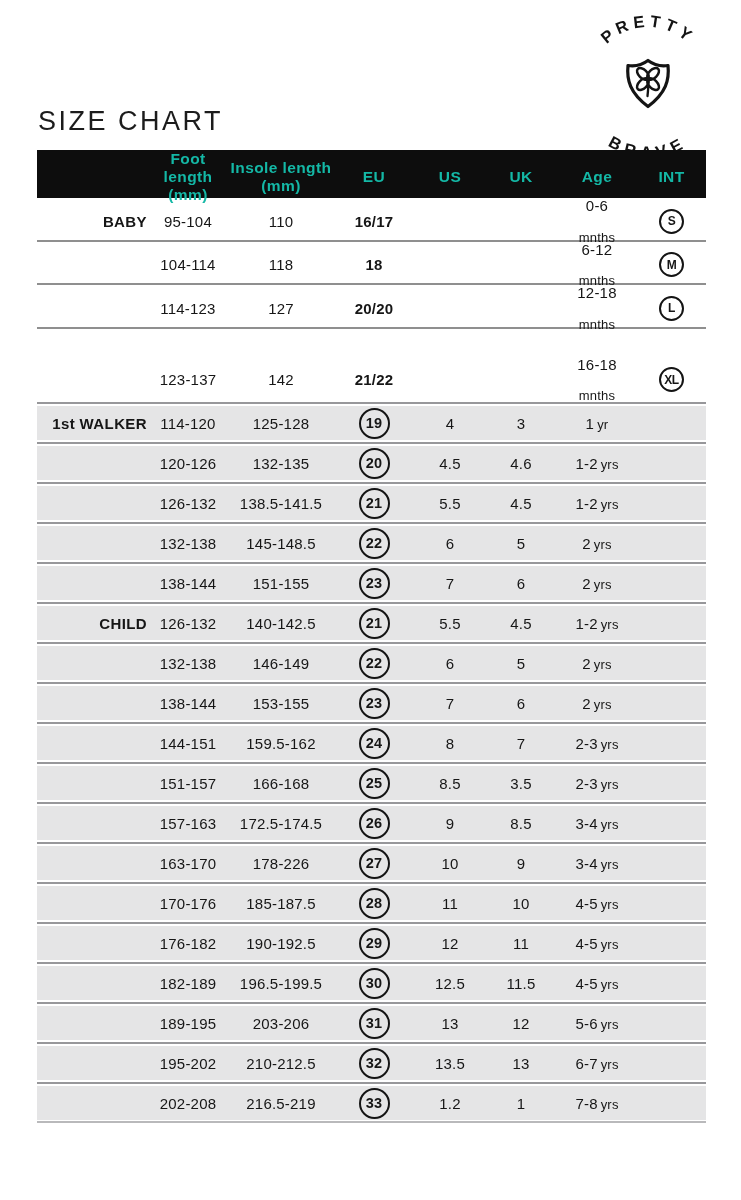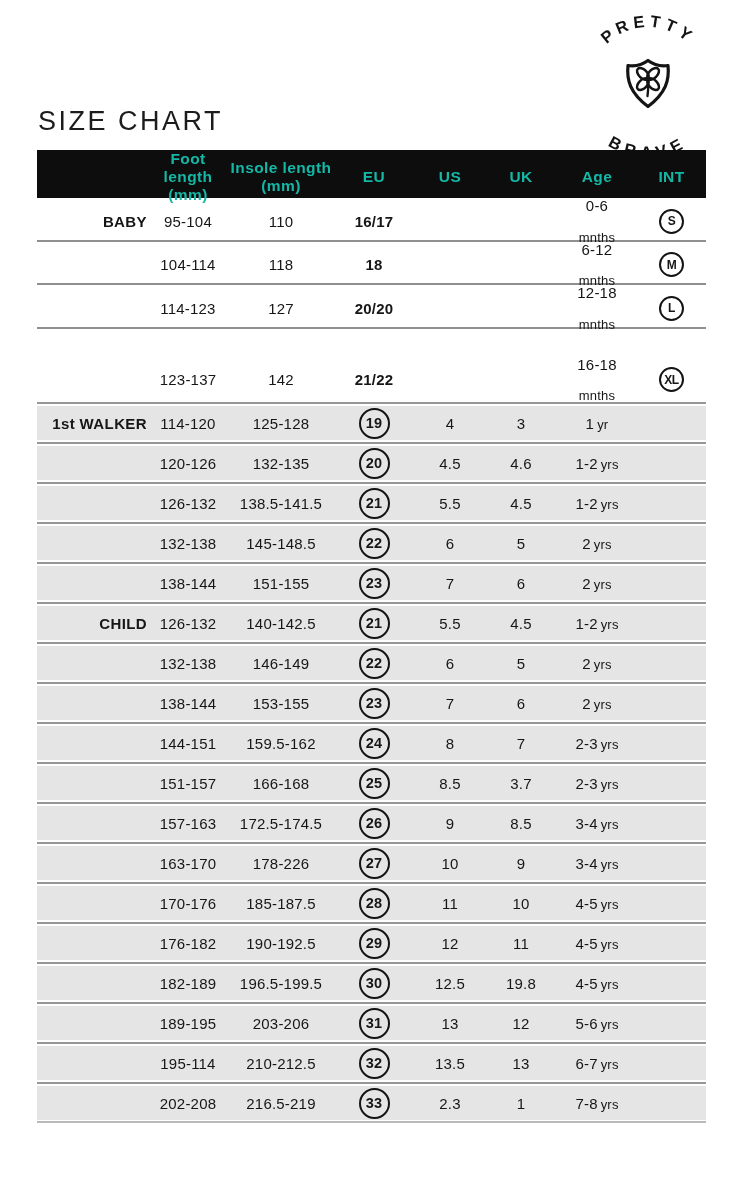--- a/index.html
+++ b/index.html
@@ -359,21 +359,21 @@
           <div class="divider"></div>
           <div class="row">
     <div class="cell cat"></div>
     <div class="cell foot">151-157</div>
     <div class="cell insole">166-168</div>
     <div class="cell eu-wrap">
 
       <span class="eu-circle">25</span>
     </div>
     <div class="cell us">8.5</div>
-    <div class="cell uk">3.7</div>
+    <div class="cell uk">3.5</div>
     <div class="cell age">
       <span class="age-main">2-3</span>
       <span class="age-unit">yrs</span>
     </div>
     <div class="cell int-wrap">
       
     </div>
   </div>
           <div class="divider"></div>
           <div class="row">
@@ -454,21 +454,21 @@
           <div class="divider"></div>
           <div class="row">
     <div class="cell cat"></div>
     <div class="cell foot">182-189</div>
     <div class="cell insole">196.5-199.5</div>
     <div class="cell eu-wrap">
 
       <span class="eu-circle">30</span>
     </div>
     <div class="cell us">12.5</div>
-    <div class="cell uk">19.8</div>
+    <div class="cell uk">11.5</div>
     <div class="cell age">
       <span class="age-main">4-5</span>
       <span class="age-unit">yrs</span>
     </div>
     <div class="cell int-wrap">
       
     </div>
   </div>
           <div class="divider"></div>
           <div class="row">
@@ -485,21 +485,21 @@
       <span class="age-main">5-6</span>
       <span class="age-unit">yrs</span>
     </div>
     <div class="cell int-wrap">
       
     </div>
   </div>
           <div class="divider"></div>
           <div class="row">
     <div class="cell cat"></div>
-    <div class="cell foot">195-114</div>
+    <div class="cell foot">195-202</div>
     <div class="cell insole">210-212.5</div>
     <div class="cell eu-wrap">
 
       <span class="eu-circle">32</span>
     </div>
     <div class="cell us">13.5</div>
     <div class="cell uk">13</div>
     <div class="cell age">
       <span class="age-main">6-7</span>
       <span class="age-unit">yrs</span>
@@ -510,21 +510,21 @@
   </div>
           <div class="divider"></div>
           <div class="row">
     <div class="cell cat"></div>
     <div class="cell foot">202-208</div>
     <div class="cell insole">216.5-219</div>
     <div class="cell eu-wrap">
 
       <span class="eu-circle">33</span>
     </div>
-    <div class="cell us">2.3</div>
+    <div class="cell us">1.2</div>
     <div class="cell uk">1</div>
     <div class="cell age">
       <span class="age-main">7-8</span>
       <span class="age-unit">yrs</span>
     </div>
     <div class="cell int-wrap">
       
     </div>
   </div>
         </div>

